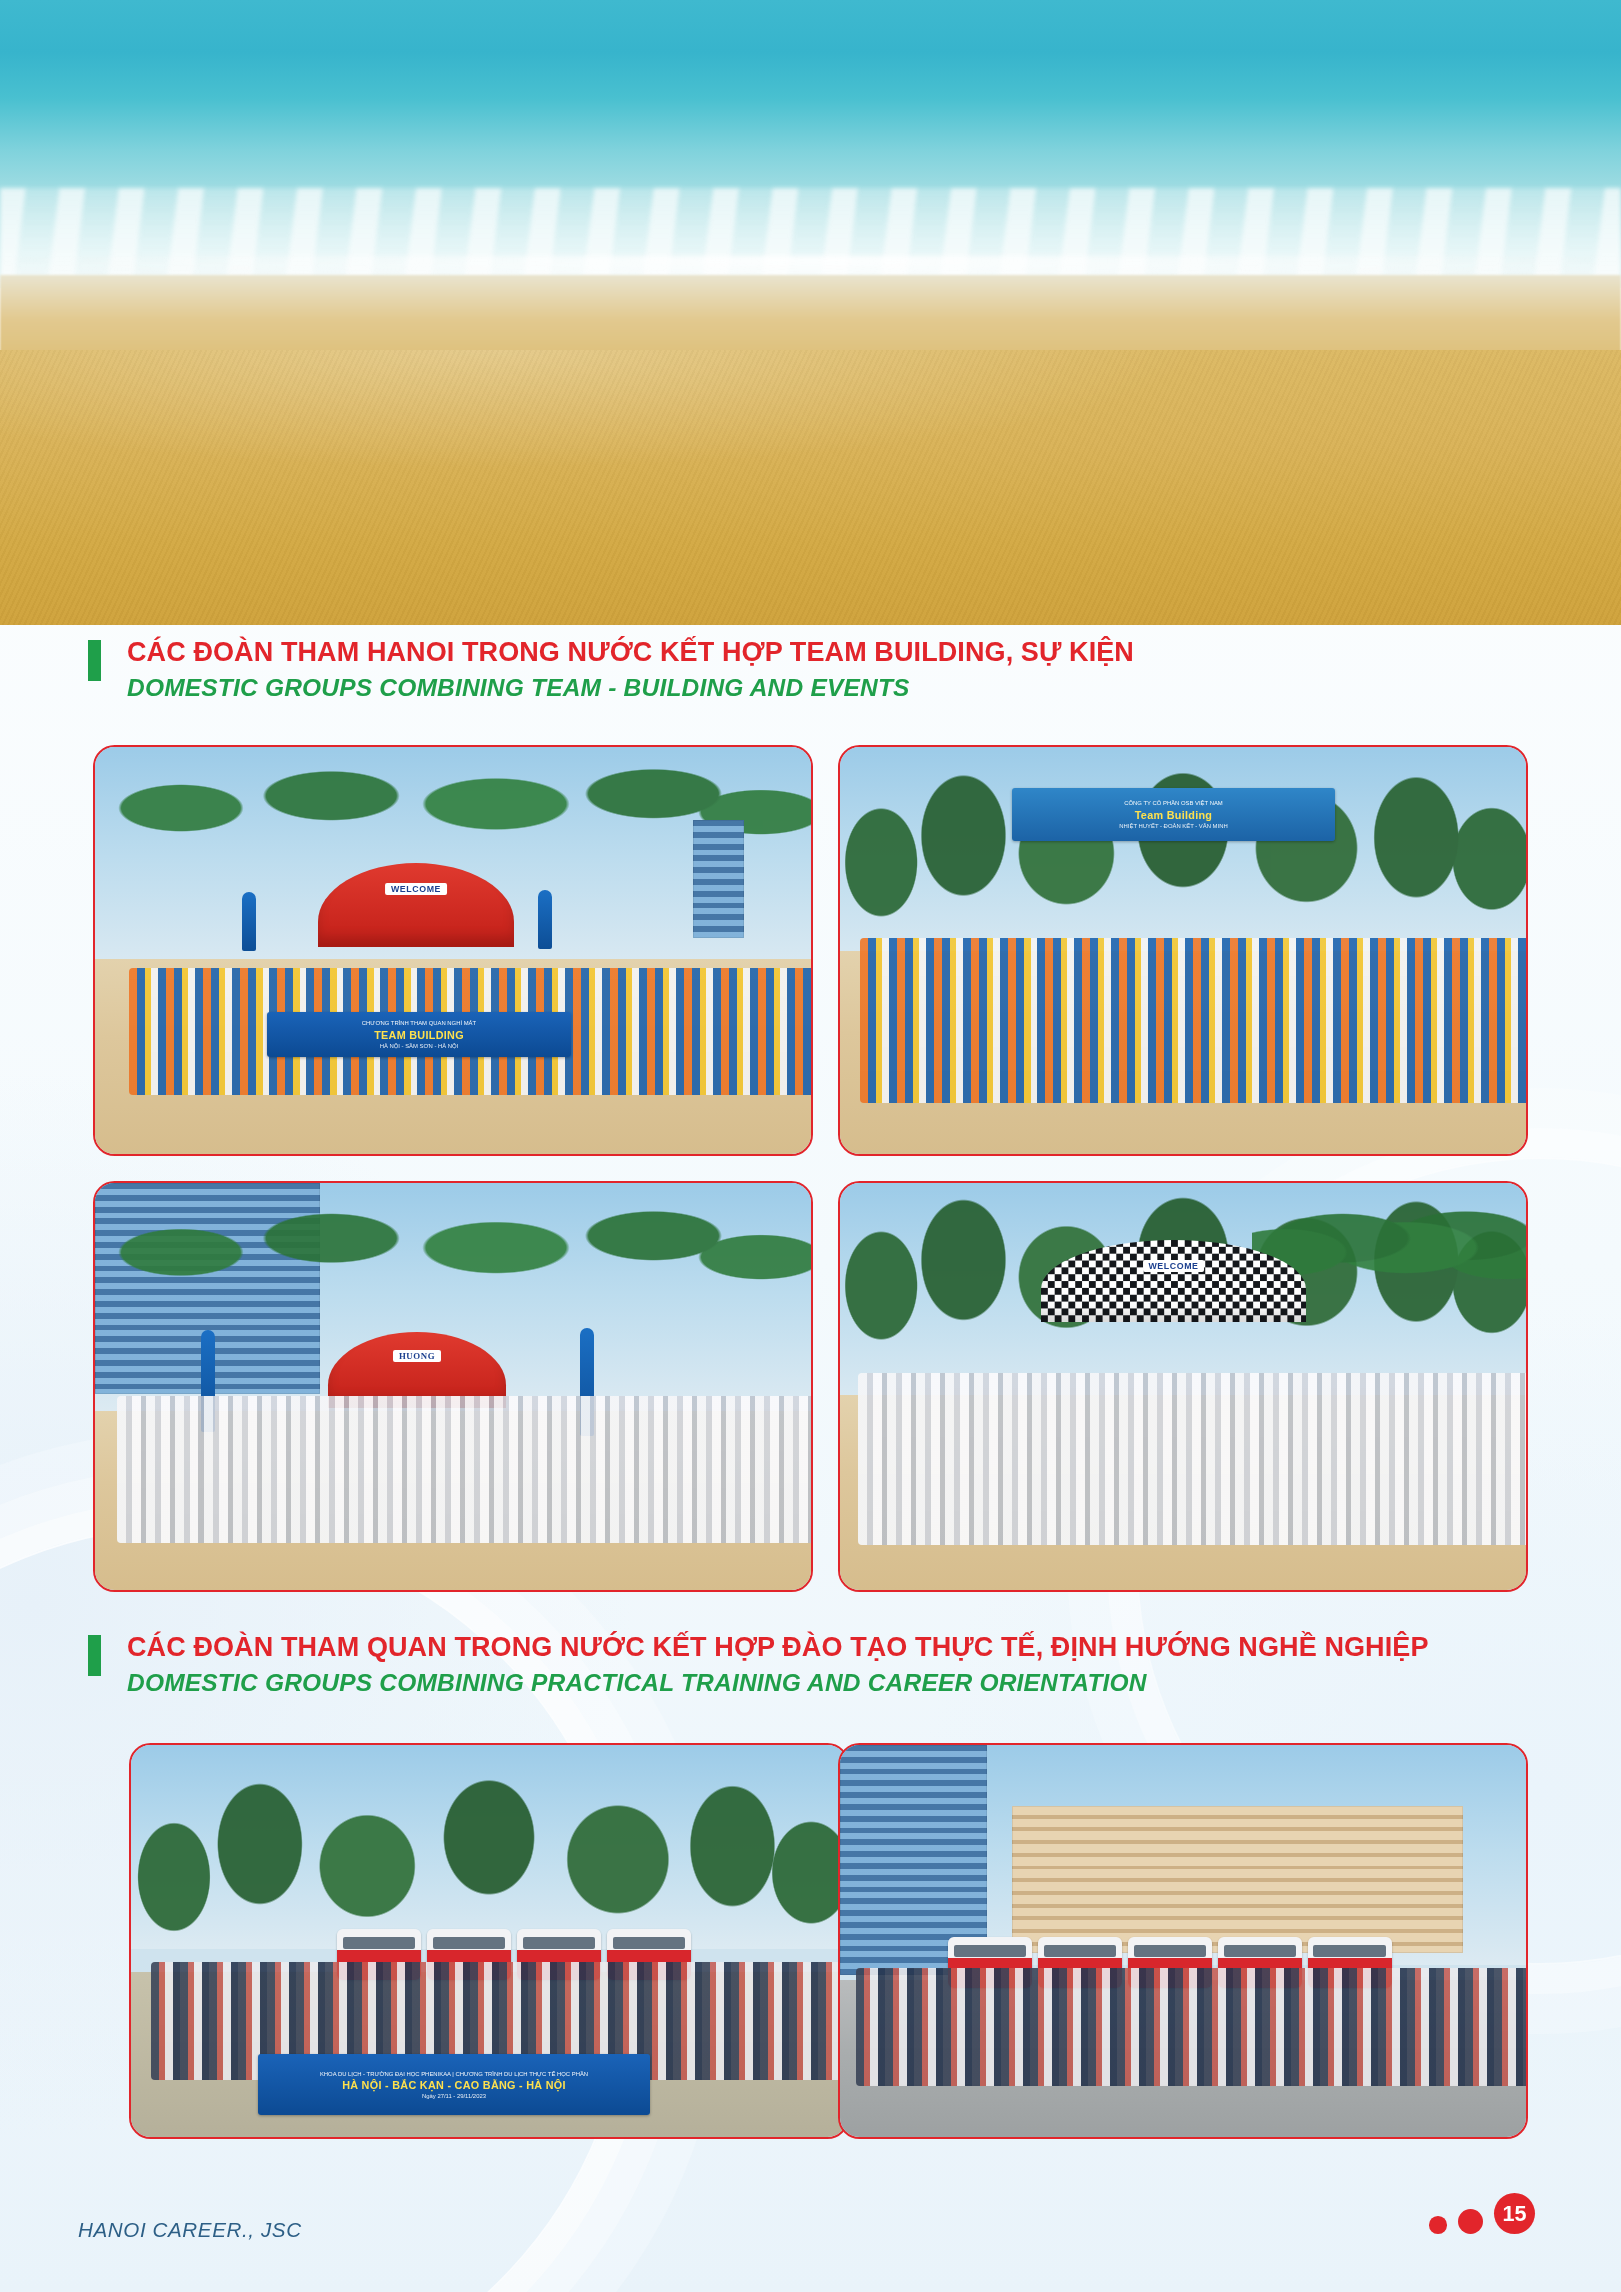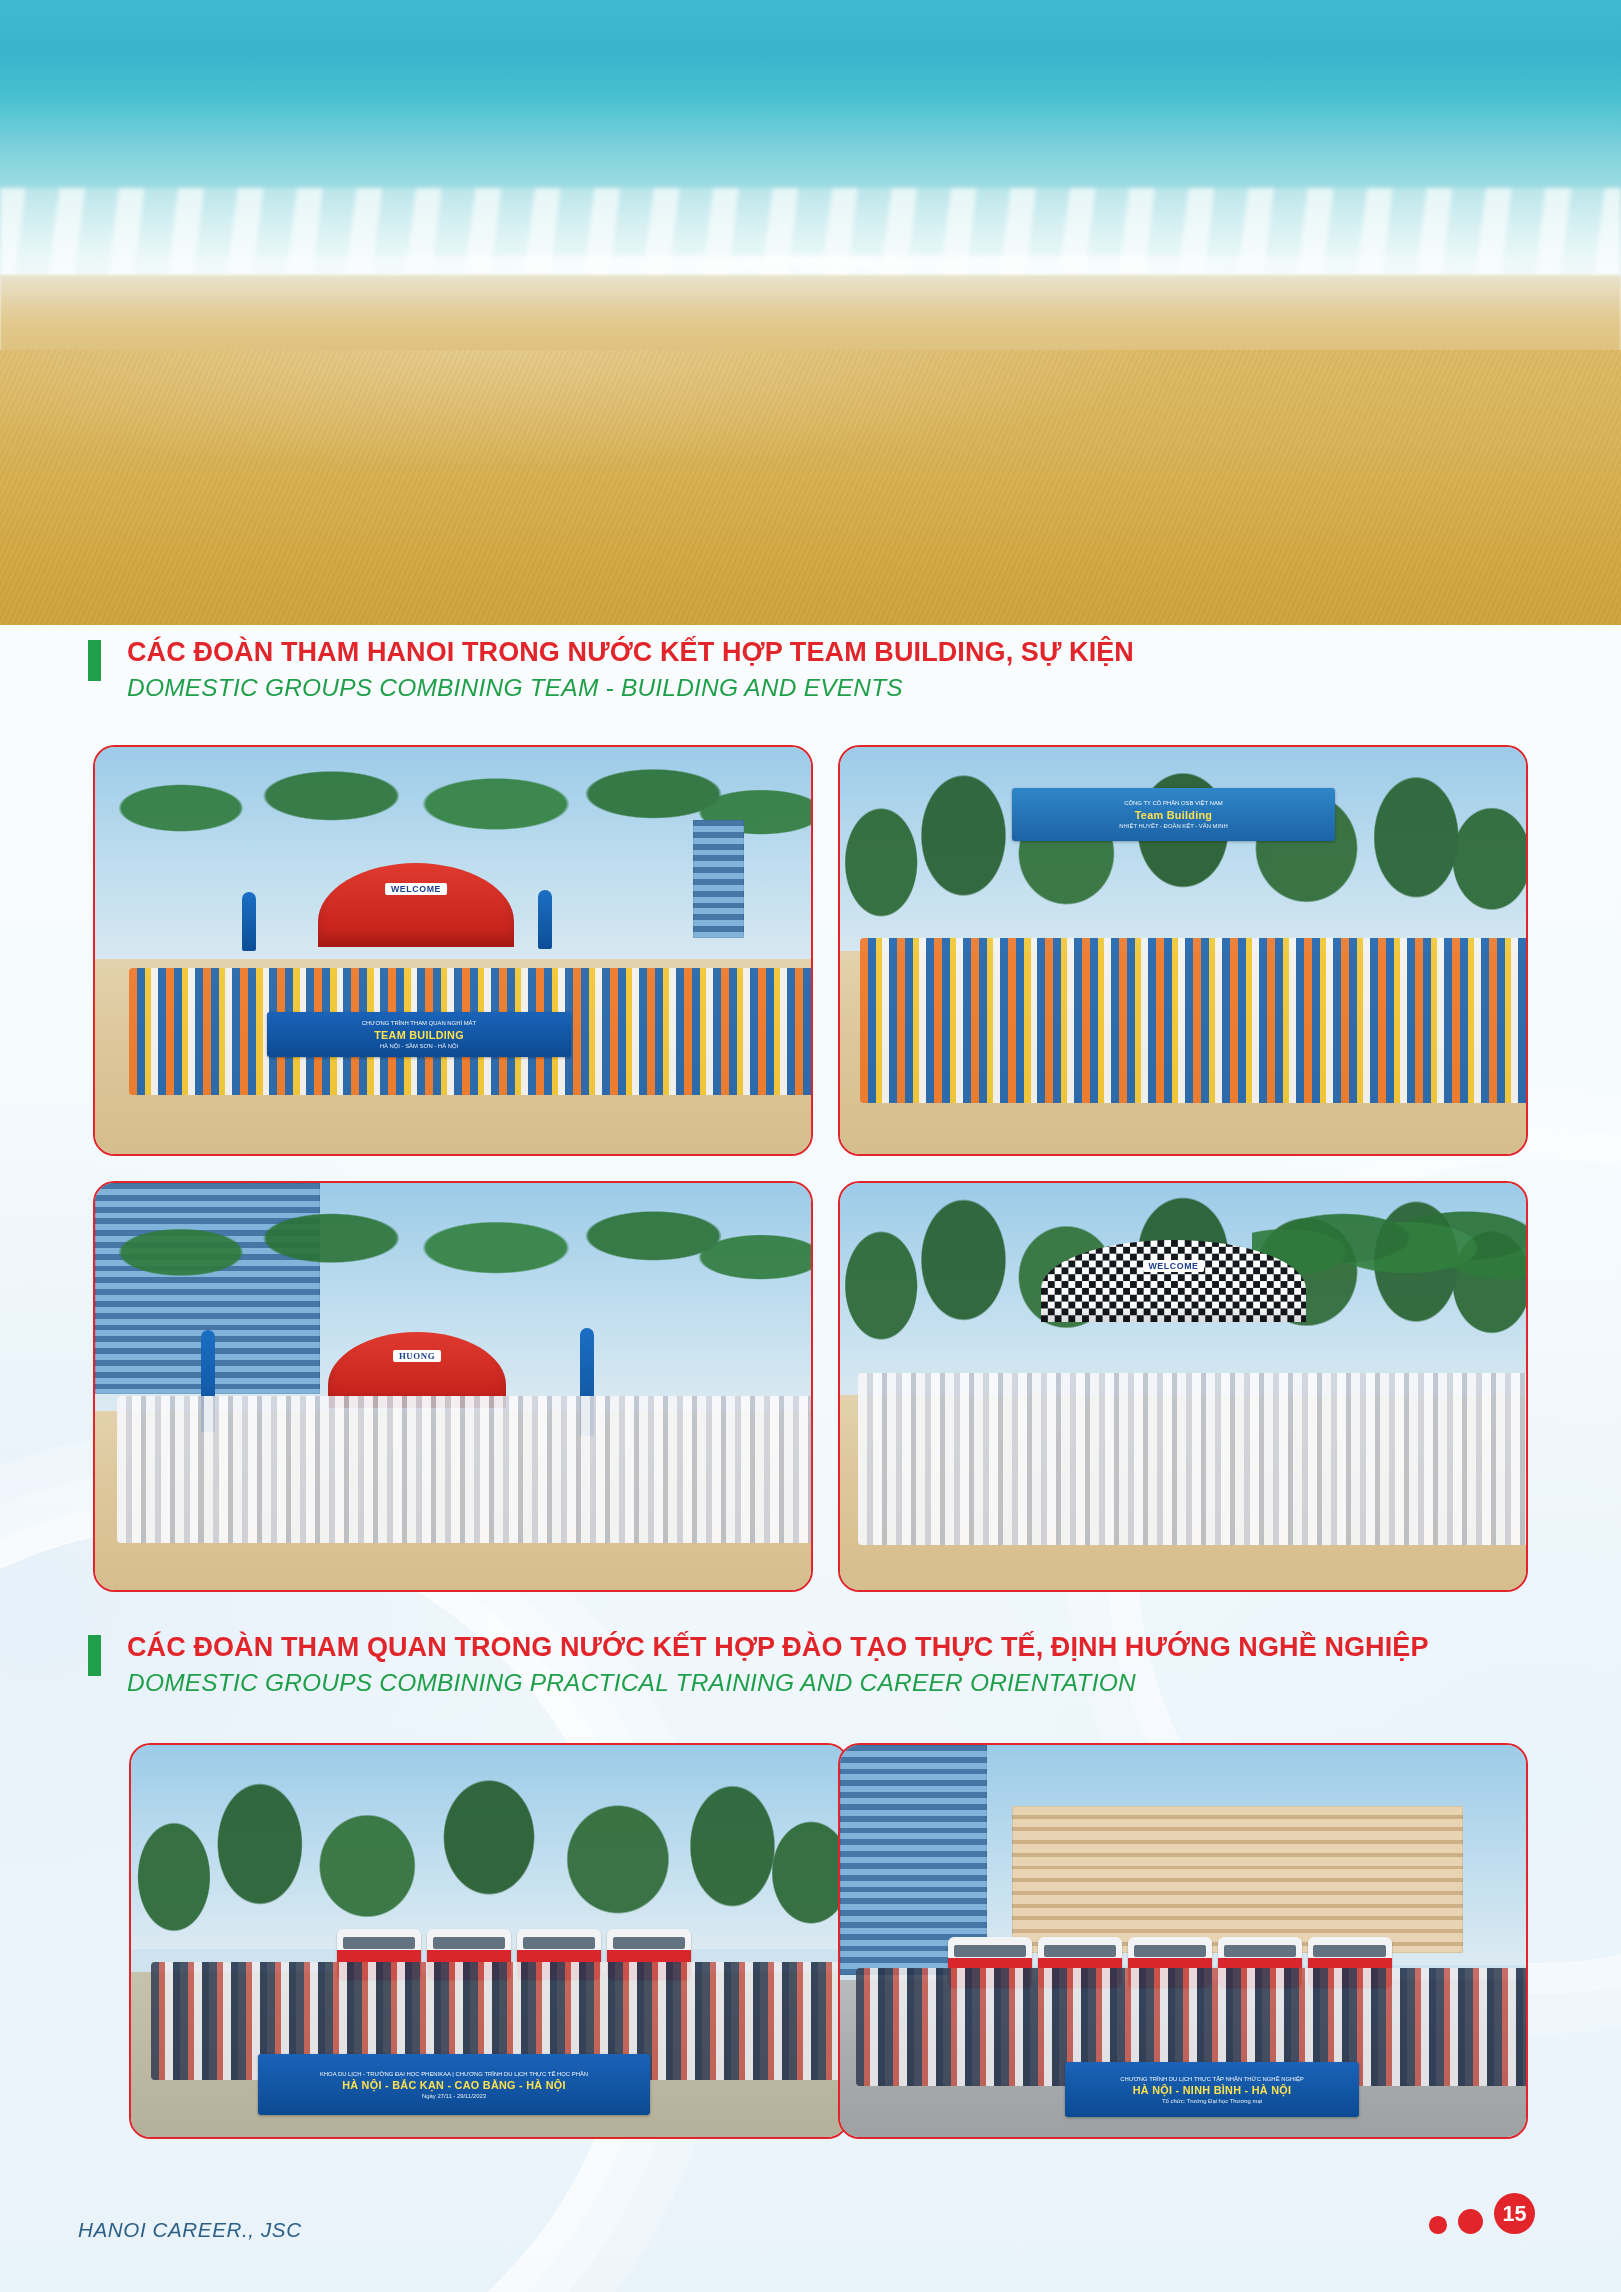--- a/index.html
+++ b/index.html
@@ -123,21 +123,21 @@
     font-weight: 700;
     color: #e2252b;
     letter-spacing: 0.1px;
     line-height: 1.15;
     white-space: nowrap;
   }
   .section-head .subtitle {
     margin: 5.9px 0 0 39px;
     font-size: 24.5px;
     font-style: italic;
-    font-weight: 400;
+    font-weight: 700;
     color: #1f9f4a;
     letter-spacing: 0.2px;
     white-space: nowrap;
   }
 
   
   .photo {
     position: absolute;
     border: 2.5px solid #e2252b;
     border-radius: 21.6px;
@@ -446,25 +446,20 @@
       <div class="building beige" style="left:172px; top:61px; width:451px; height:147px;"></div>
       <div class="ground asphalt" style="height:40%;"></div>
       <div class="bus-row" style="left:108px; top:192px;">
         <div class="bus"></div>
         <div class="bus"></div>
         <div class="bus"></div>
         <div class="bus"></div>
         <div class="bus"></div>
       </div>
       <div class="crowd dark" style="left:15.7px; right:15.7px; bottom:51px; height:118px;"></div>
-      <div class="banner" style="left:225px; bottom:19.6px; width:294px; height:55px;">
-        <div class="b-top">CHƯƠNG TRÌNH DU LỊCH THỰC TẬP NHẬN THỨC NGHỀ NGHIỆP</div>
-        <div class="b-main">HÀ NỘI - NINH BÌNH - HÀ NỘI</div>
-        <div class="b-sub">Tổ chức: Trường Đại học Thương mại</div>
-      </div>
     </div>
   </div>
 
   <div class="footer-text">HANOI CAREER., JSC</div>
   <div class="page-dots">
     <span class="dot-sm"></span>
     <span class="dot-md"></span>
     <span class="pagenum">15</span>
   </div>
 </div>

